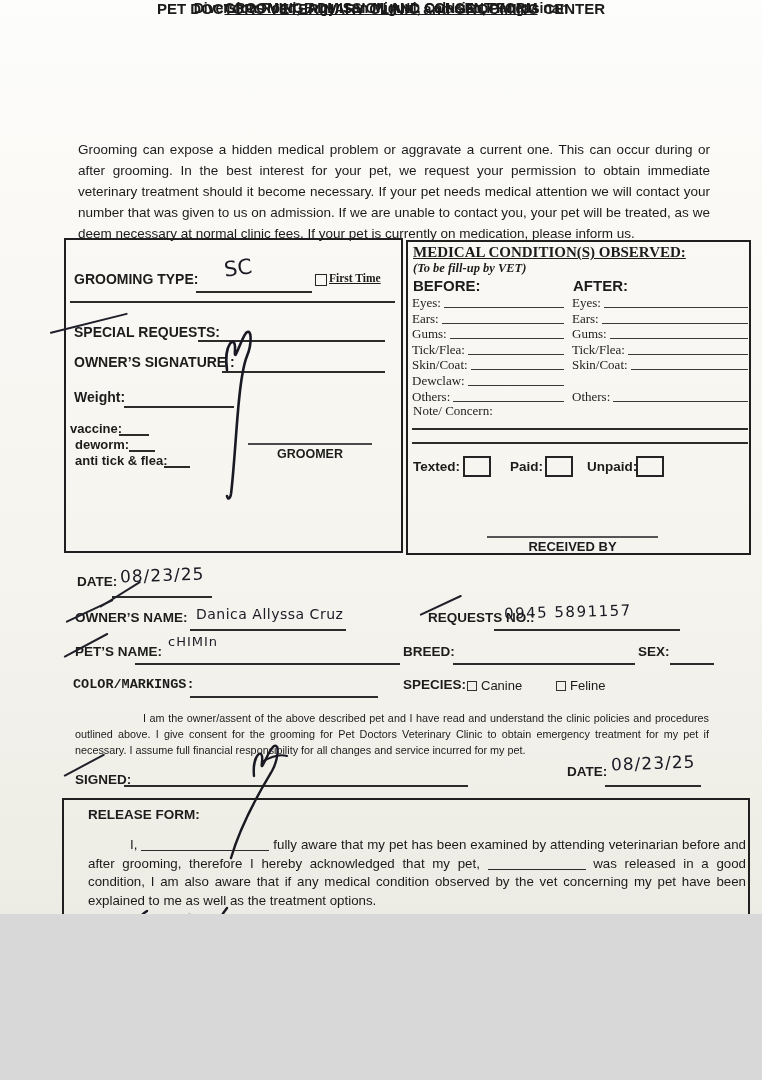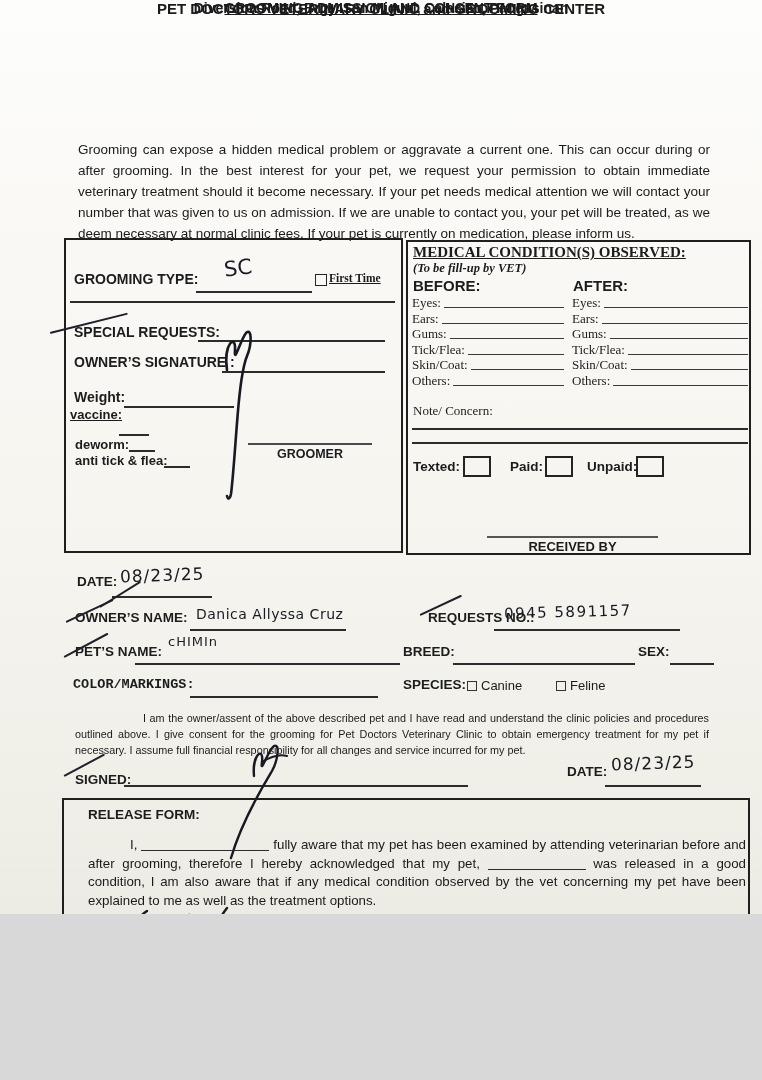--- a/index.html
+++ b/index.html
@@ -54,21 +54,21 @@
   <div class="lbl lbl14" style="left:74px;top:324px;">SPECIAL REQUESTS:</div>
   <div class="line" style="left:198px;top:340px;width:187px;"></div>
 
   <div class="lbl lbl14" style="left:74px;top:354px;">OWNER’S SIGNATURE :</div>
   <div class="line" style="left:222px;top:371px;width:163px;"></div>
   <div class="slash" style="left:50px;top:332px;width:80px;transform:rotate(-14deg);"></div>
 
   <div class="lbl lbl14" style="left:74px;top:389px;">Weight:</div>
   <div class="line" style="left:124px;top:406px;width:110px;"></div>
 
-  <div class="lbl lbl13" style="left:70px;top:407px;text-decoration:underline;">vaccine:</div>
+  <div class="lbl lbl13" style="left:70px;top:421px;">vaccine:</div>
   <div class="line" style="left:119px;top:434px;width:30px;"></div>
   <div class="lbl lbl13" style="left:75px;top:437px;">deworm:</div>
   <div class="line" style="left:129px;top:450px;width:26px;"></div>
   <div class="lbl lbl13" style="left:75px;top:453px;">anti tick &amp; flea:</div>
   <div class="line" style="left:164px;top:466px;width:26px;"></div>
 
   <div class="line" style="left:248px;top:443px;width:124px;background:#4a4a4a;"></div>
   <div class="lbl center" style="left:248px;top:447px;width:124px;font-size:12.5px;">GROOMER</div>
 
   <svg class="ink" style="left:205px;top:318px;" width="70" height="185" viewBox="0 0 70 185">
@@ -123,20 +123,29 @@
           <span class="ml"></span>
         </div>
     </div>
     <div class="mrow">
       <div class="mcell cl">
           <span>Skin/Coat:</span>
           <span class="ml"></span>
         </div>
       <div class="mcell cr">
           <span>Skin/Coat:</span>
+          <span class="ml"></span>
+        </div>
+    </div>
+    <div class="mrow">
+      <div class="mcell cl">
+          <span>Dewclaw:</span>
+          <span class="ml"></span>
+        </div>
+      <div class="mcell cr" style="visibility:hidden;">
           <span class="ml"></span>
         </div>
     </div>
     <div class="mrow">
       <div class="mcell cl">
           <span>Others:</span>
           <span class="ml"></span>
         </div>
       <div class="mcell cr">
           <span>Others:</span>

